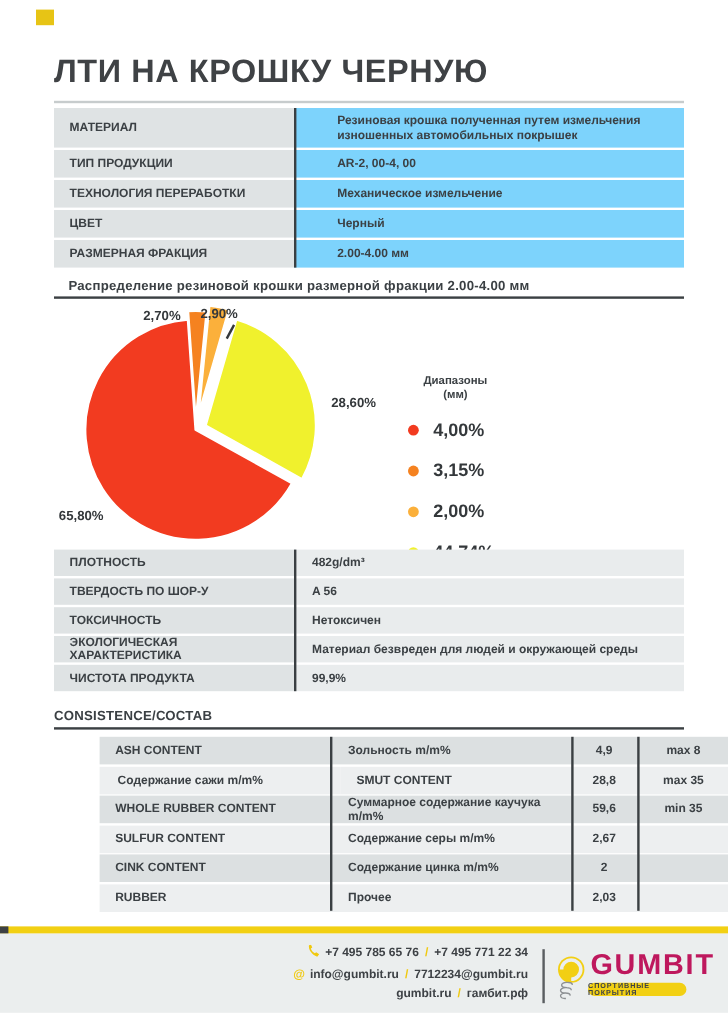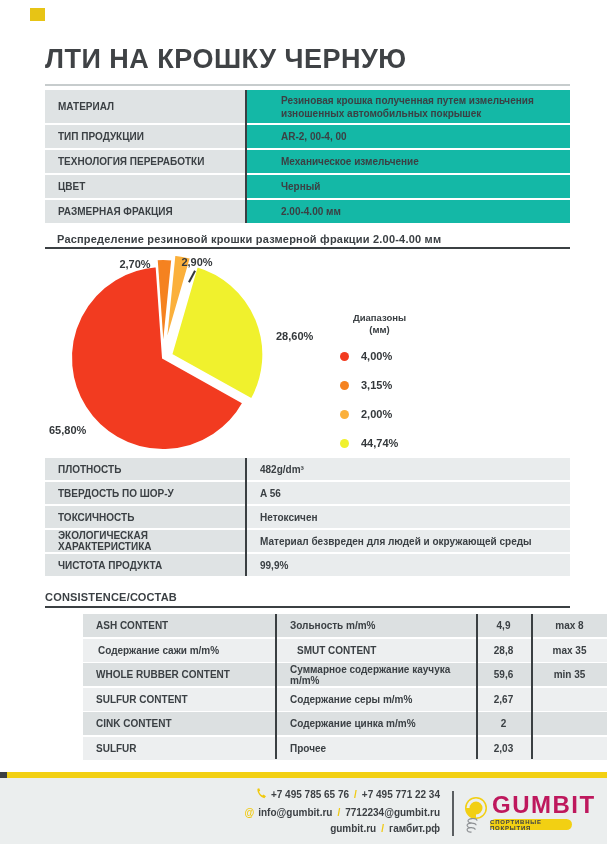--- a/index.html
+++ b/index.html
@@ -26,47 +26,47 @@
     display:flex; align-items:center; font-size:10px; font-weight:bold; color:#3b4044;
   }
   .tbl .c-value {
     flex:1; padding-left:15px; padding-right:8px;
     display:flex; align-items:center; font-size:10px; font-weight:bold; color:#3b4044;
   }
   .tbl .vline { position:absolute; top:0; bottom:2px; width:2px; background:#3a3f42; z-index:3; }
   #spec-table { top:90px; }
   #spec-table .row { min-height:23px; }
   #spec-table .row.tall { min-height:33px; }
-  #spec-table .c-value { background:#14b8a6; line-height:13px;padding-left:36px; }
+  #spec-table .c-value { background:#7dd3fc; line-height:13px;padding-left:36px; }
   #props-table { top:458px; }
   #props-table .row { min-height:22px; }
   #props-table .c-value { background:#e9eced; }
 
   .section-title { position:absolute; font-size:11px; font-weight:bold; color:#3b4044; letter-spacing:.2px; }
   #chart-title { left:57px; top:233px; }
   .dark-rule { position:absolute; left:45px; width:525px; height:2px; background:#3b4043; }
   #chart-rule { top:247px; }
   #comp-title { left:45px; top:591px; }
   #comp-rule { top:606px; }
 
   
   .chart-wrap { position:absolute; left:45px; top:252px; width:525px; height:204px; }
   .pie-svg { position:absolute; left:13px; top:1px; }
   .slice-label { position:absolute; font-size:11px; font-weight:bold; color:#34383b; }
   .lbl-270 { left:60px; top:6px; width:60px; text-align:center; }
-  .lbl-290 { left:122px; top:4px; width:60px; text-align:center; }
+  .lbl-290 { left:122px; top:4px; width:60px; text-align:left; }
   .lbl-2860 { left:231px; top:78px; }
   .lbl-6580 { left:4px; top:172px; }
   .leader { position:absolute; left:146px; top:18px; width:2px; height:13px; background:#34383b; transform:rotate(28deg); }
   .legend { position:absolute; left:287px; top:60px; width:95px; }
   .legend-title { text-align:center; font-size:9.5px; font-weight:bold; color:#3b4044; line-height:12px; }
   .legend-items { margin-top:14px; }
   .legend-item { display:flex; align-items:center; margin-bottom:17px; padding-left:8px; }
   .legend-dot { width:9px; height:9px; border-radius:50%; flex:0 0 auto; }
-  .legend-label { margin-left:12px; font-size:11px; font-weight:bold; color:#34383b; }
+  .legend-label { margin-left:12px; font-size:15px; font-weight:bold; color:#34383b; }
 
   
   #comp-table { top:614px;margin-left:38px; }
   #comp-table .row { min-height:23px; margin-bottom:1.5px; }
   #comp-table .row:nth-child(odd)  .cell { background:#dce0e1; }
   #comp-table .row:nth-child(even) .cell { background:#edeff0; }
   #comp-table .cell { display:flex; align-items:center; font-size:10px; font-weight:bold; color:#3b4044; }
   #comp-table .c1 { width:192px; padding-left:13px; }
   #comp-table .c2 { width:201px; padding-left:15px; padding-right:4px; }
   #comp-table .c3 { width:55px; justify-content:center; }
@@ -218,21 +218,21 @@
     <div class="cell c3">2,67</div>
     <div class="cell c4"></div>
   </div>
   <div class="row">
     <div class="cell c1">CINK CONTENT</div>
     <div class="cell c2">Содержание цинка m/m%</div>
     <div class="cell c3">2</div>
     <div class="cell c4"></div>
   </div>
   <div class="row">
-    <div class="cell c1">SULFUR</div>
+    <div class="cell c1">RUBBER</div>
     <div class="cell c2">Прочее</div>
     <div class="cell c3">2,03</div>
     <div class="cell c4"></div>
   </div>
   <div class="vline v1"></div>
   <div class="vline v2"></div>
   <div class="vline v3"></div>
 </div>
 
 <div class="stripe"></div>

